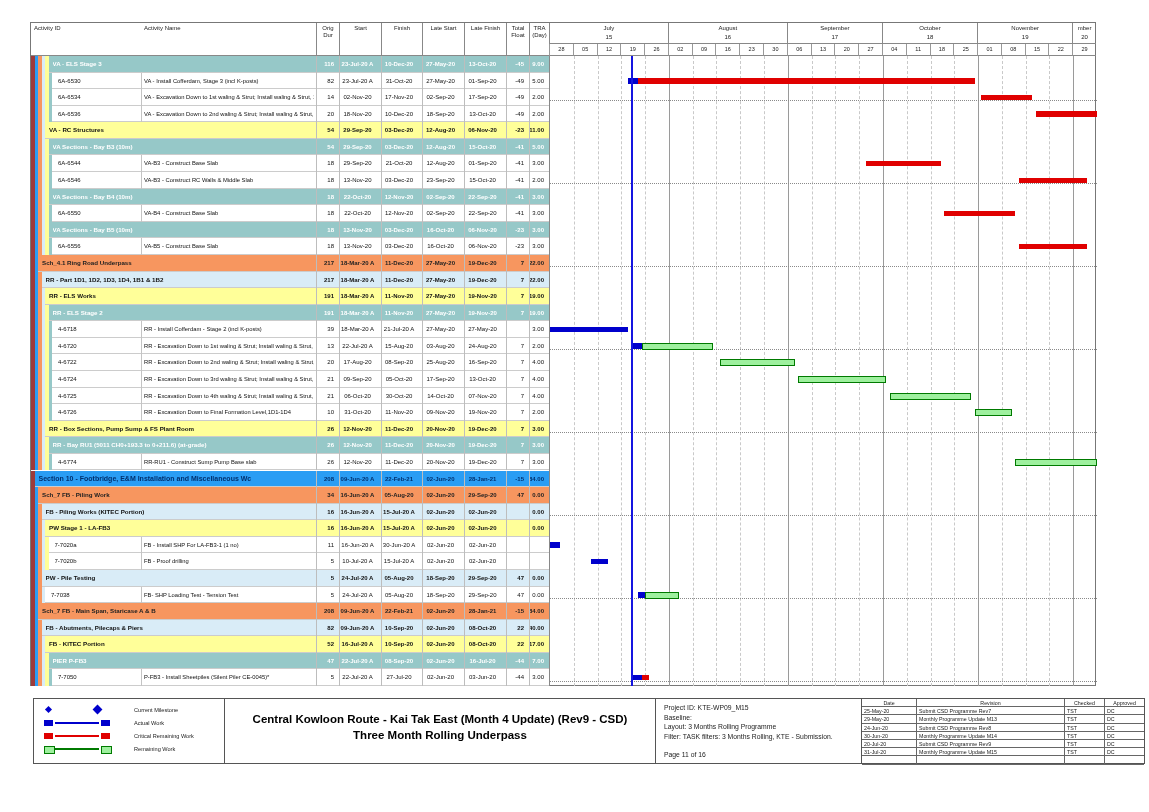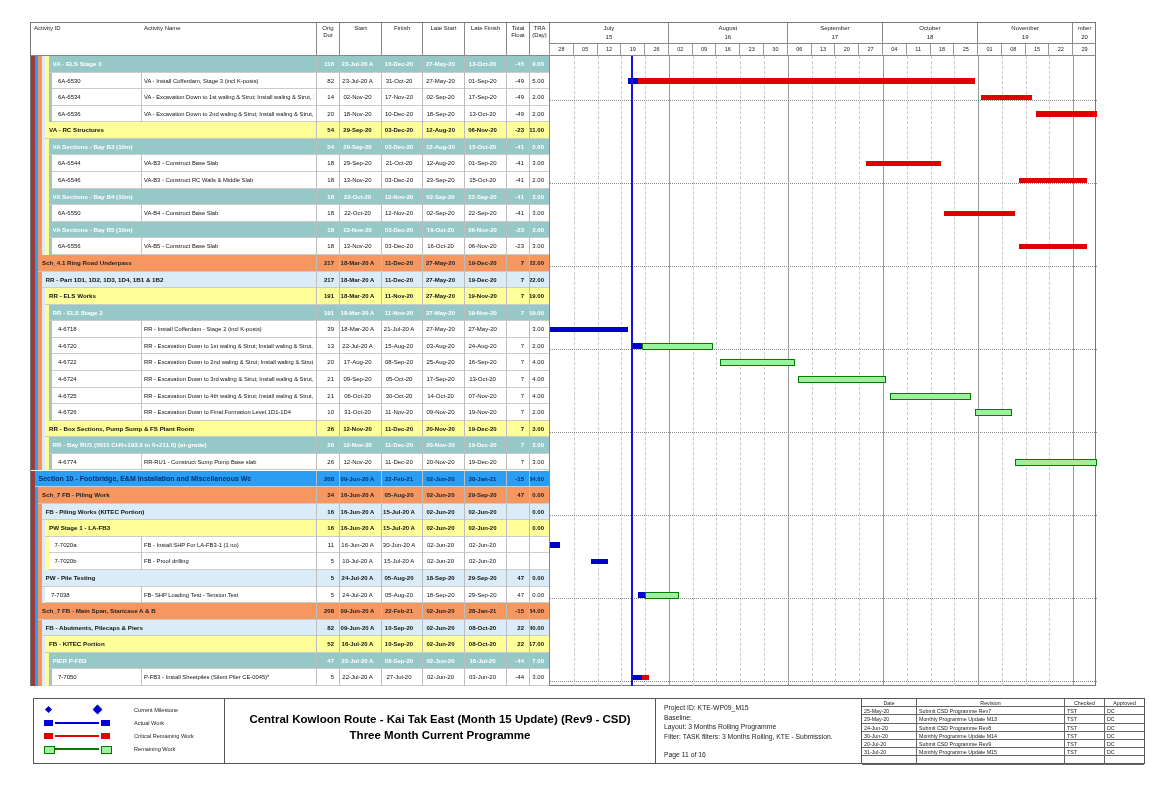--- a/index.html
+++ b/index.html
@@ -1110,22 +1110,22 @@
       </div>
       <div class="legend-item" style="top: 46px; width: 180px;">
         <div class="sq" style="left: 2px; background: rgb(158, 240, 158); border: 1px solid rgb(0, 122, 0);"></div>
         <div class="ln" style="left: 13px; width: 44px; background: rgb(0, 122, 0);"></div>
         <div class="sq" style="left: 59px; background: rgb(158, 240, 158); border: 1px solid rgb(0, 122, 0);"></div>
         <div class="legend-label">Remaining Work</div>
       </div>
     </div>
 
   <div class="footbox" style="left:224px;top:698px;width:432px;height:66px;">
-    <div class="title-line" style="top:14px;">Central Kowloon Route - Kai Tak East (Month 15 Update) (Rev9 - CSD)</div>
-    <div class="title-line" style="top:30px;">Three Month Current Programme</div>
+    <div class="title-line" style="top:14px;">Central Kowloon Route - Kai Tak East (Month 4 Update) (Rev9 - CSD)</div>
+    <div class="title-line" style="top:30px;">Three Month Rolling Underpass</div>
   </div>
 
   <div class="footbox" id="info-box" style="left:655px;top:698px;width:207px;height:66px;">
       <div class="info-line" style="top: 5px;">Project ID: KTE-WP09_M15</div>
       <div class="info-line" style="top: 14.5px;">Baseline:</div>
       <div class="info-line" style="top: 24px;">Layout: 3 Months Rolling Programme</div>
       <div class="info-line" style="top: 33.5px;">Filter: TASK filters: 3 Months Rolling, KTE - Submission.</div>
       <div class="info-line" style="top: 52px;">Page 11 of 16</div>
     </div>
 

